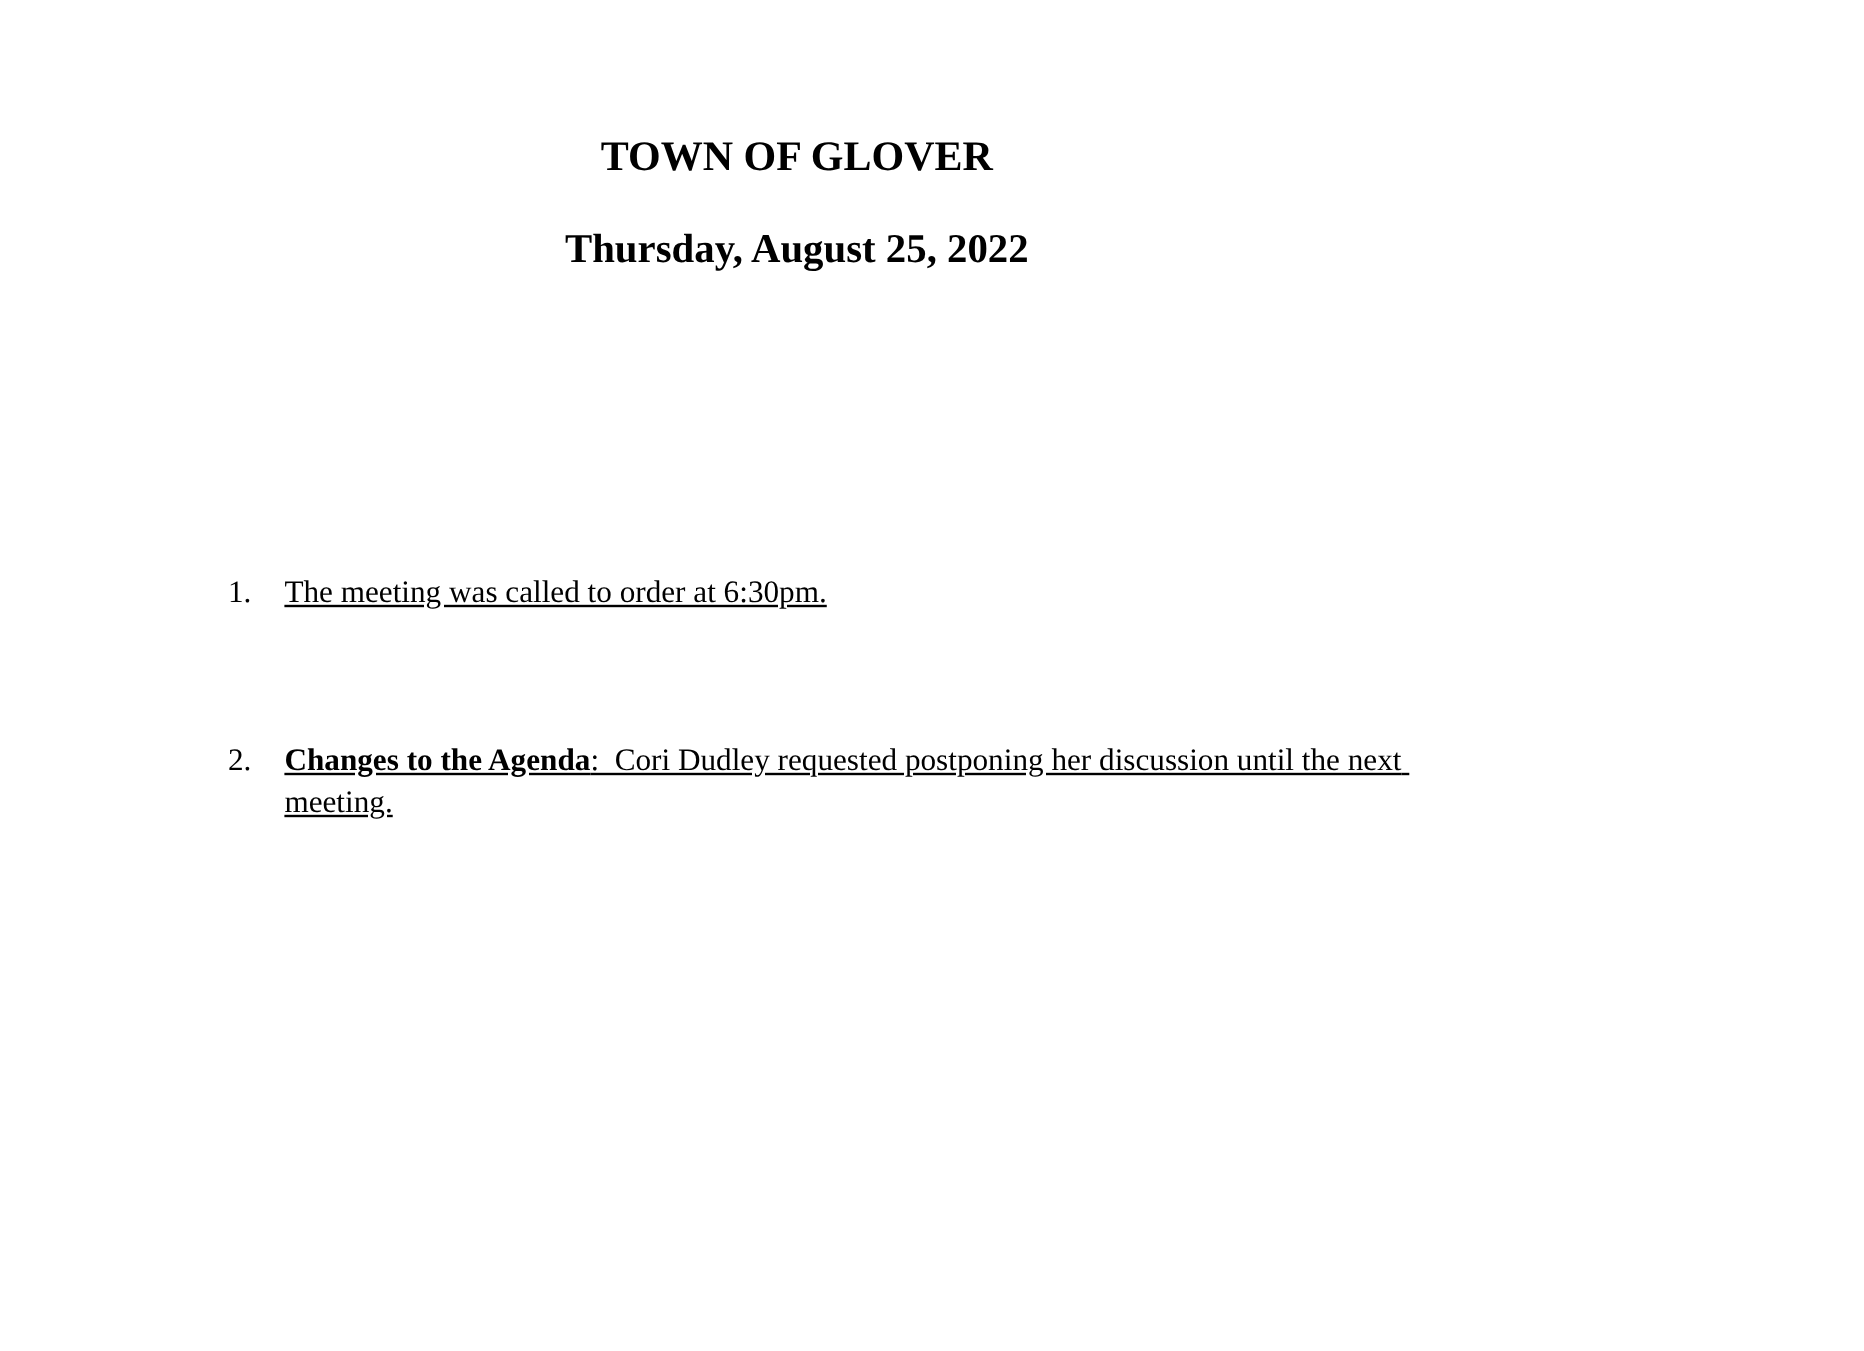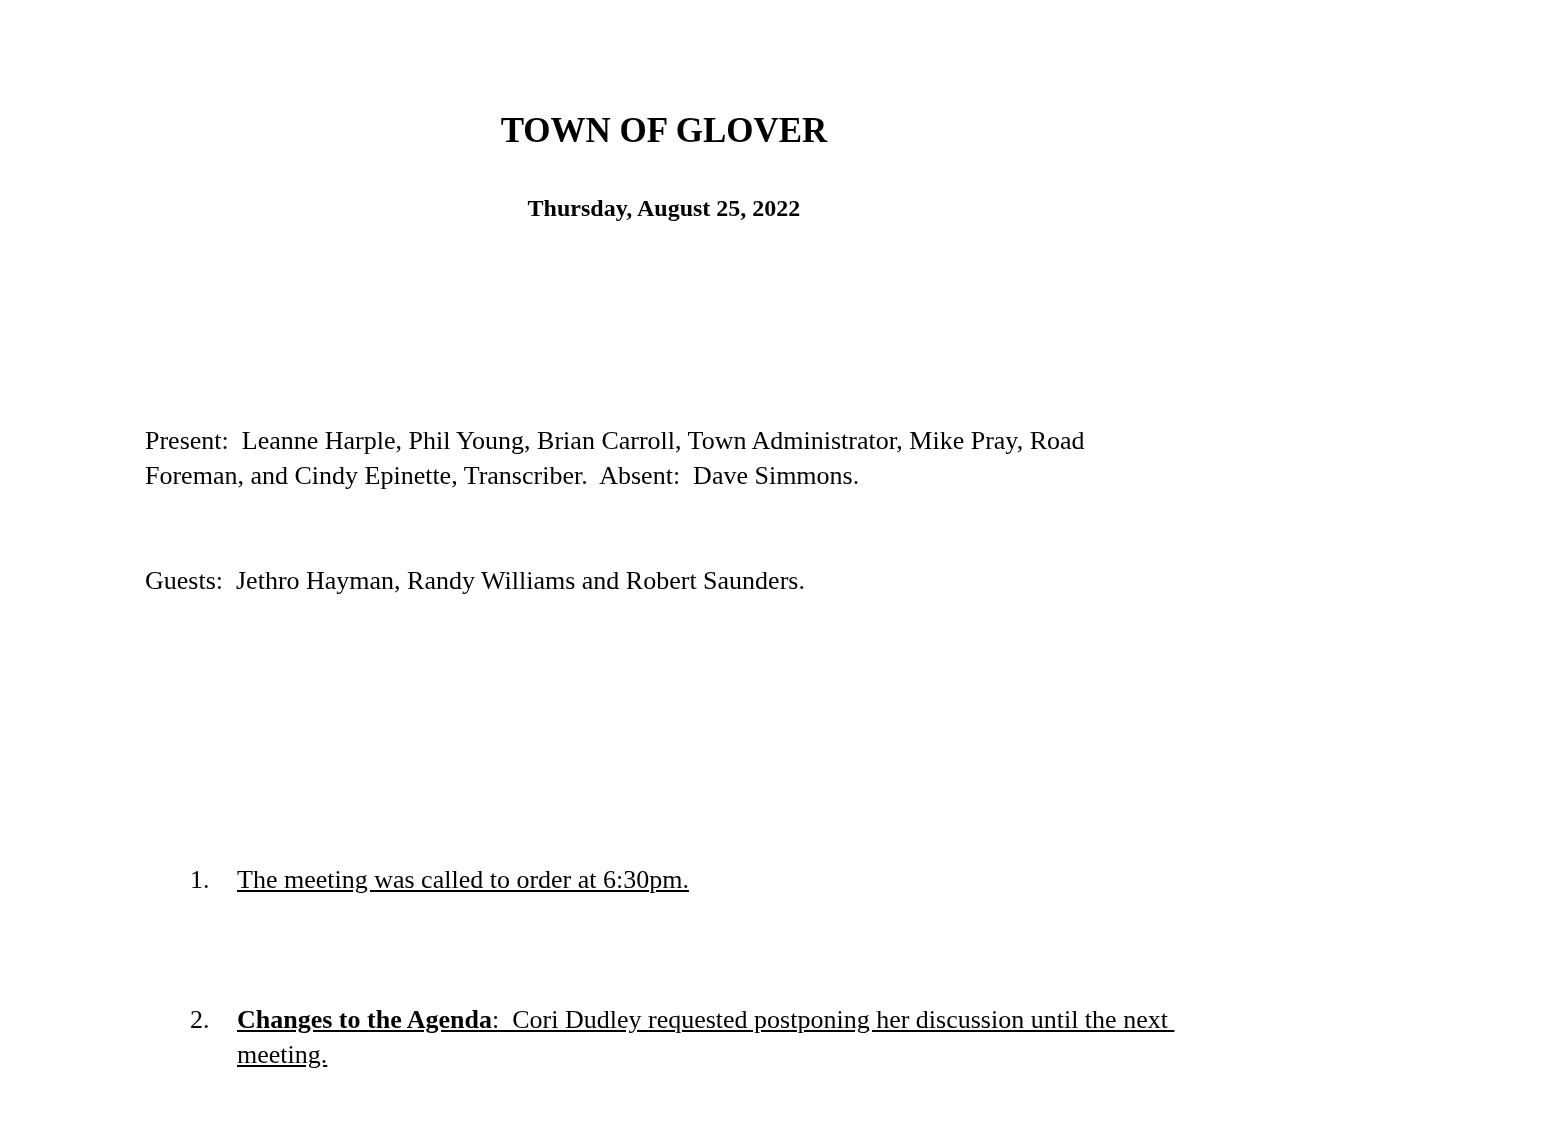--- a/index.html
+++ b/index.html
@@ -17,21 +17,21 @@
   .page {
     box-sizing: border-box;
     width: 1326px;
     height: 1126px;
     padding: 20px 143px 4px 145px;
     white-space: pre-wrap;
   }
   .title-block { text-align: center; font-weight: bold; }
   .title-line-1 { font-size: 35px; line-height: 42px; }
   .title-line-2 { font-size: 39px; line-height: 44px; }
-  .title-line-3 { font-size: 24px; line-height: 40px; text-align: center; }
+  .title-line-3 { font-size: 34px; line-height: 40px; text-align: center; }
 
   .body-text { font-size: 26px; line-height: 35px; }
 
   .attendance { margin-top: 35px; }
   .attendance p { margin: 0; }
 
   .minutes-list { margin-top: 35px; }
 
   .item-row {
     display: grid;
@@ -45,24 +45,20 @@
 </head>
 <body>
 
 <div class="page">
 
   <div class="title-block">
     <div class="title-line-1">TOWN OF GLOVER</div>
     <div class="title-line-3">Thursday, August 25, 2022</div>
   </div>
 
-  <div class="attendance body-text">
-    <p>Present:  Leanne Harple, Phil Young, Brian Carroll, Town Administrator, Mike Pray, Road Foreman, and Cindy Epinette, Transcriber.  Absent:  Dave Simmons.</p>
-    <p>Guests:  Jethro Hayman, Randy Williams and Robert Saunders.</p>
-  </div>
 
   <div class="minutes-list body-text">
 
     <div class="item-row">
       <span class="marker">1.</span>
       <div class="item-text"><span>The meeting was called to order at 6:30pm.</span></div>
     </div>
 
     <div class="item-row">
       <span class="marker">2.</span>

